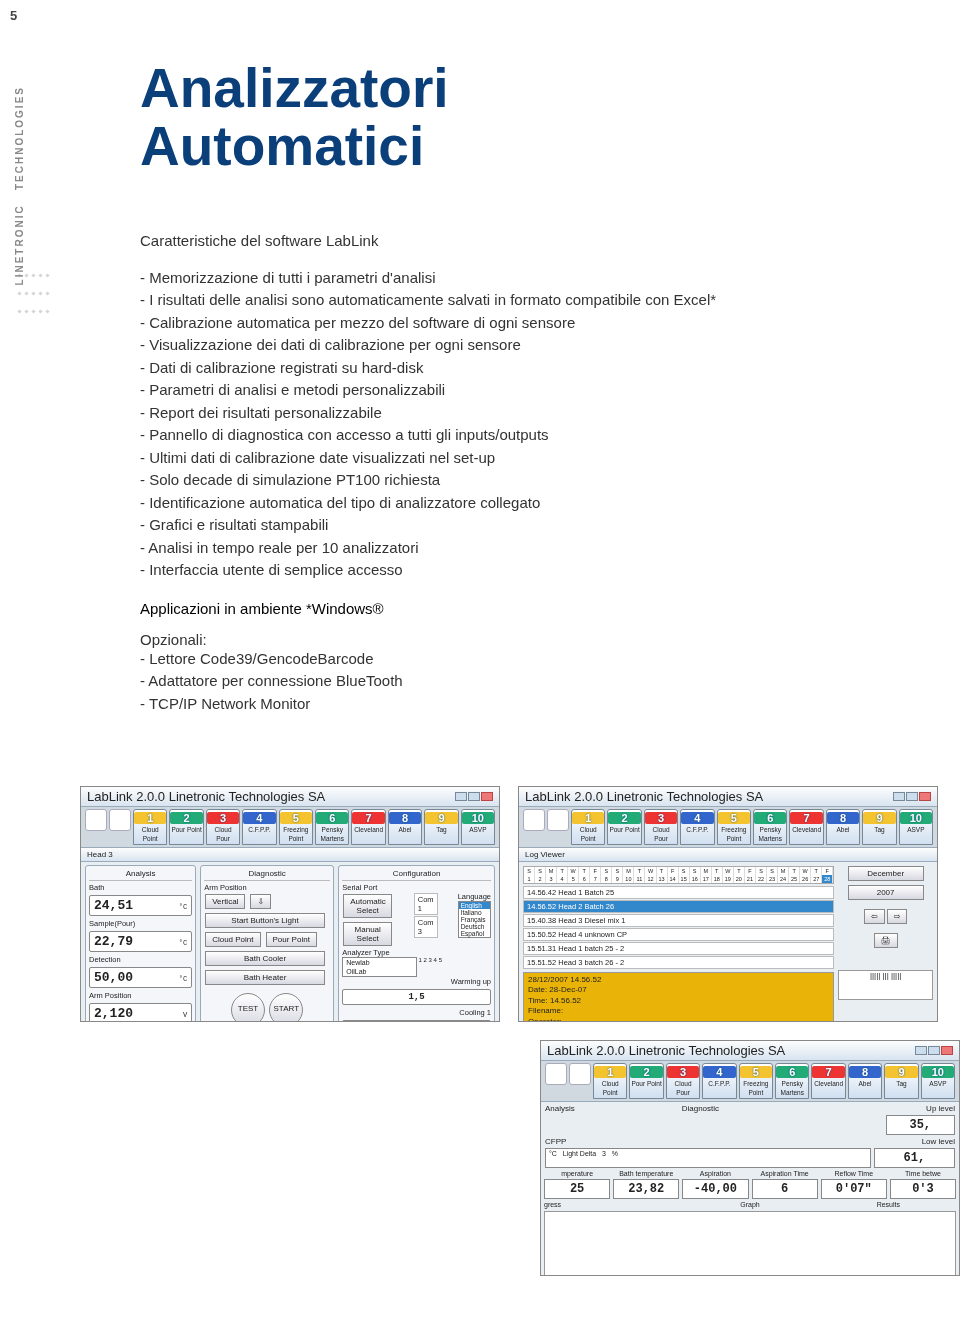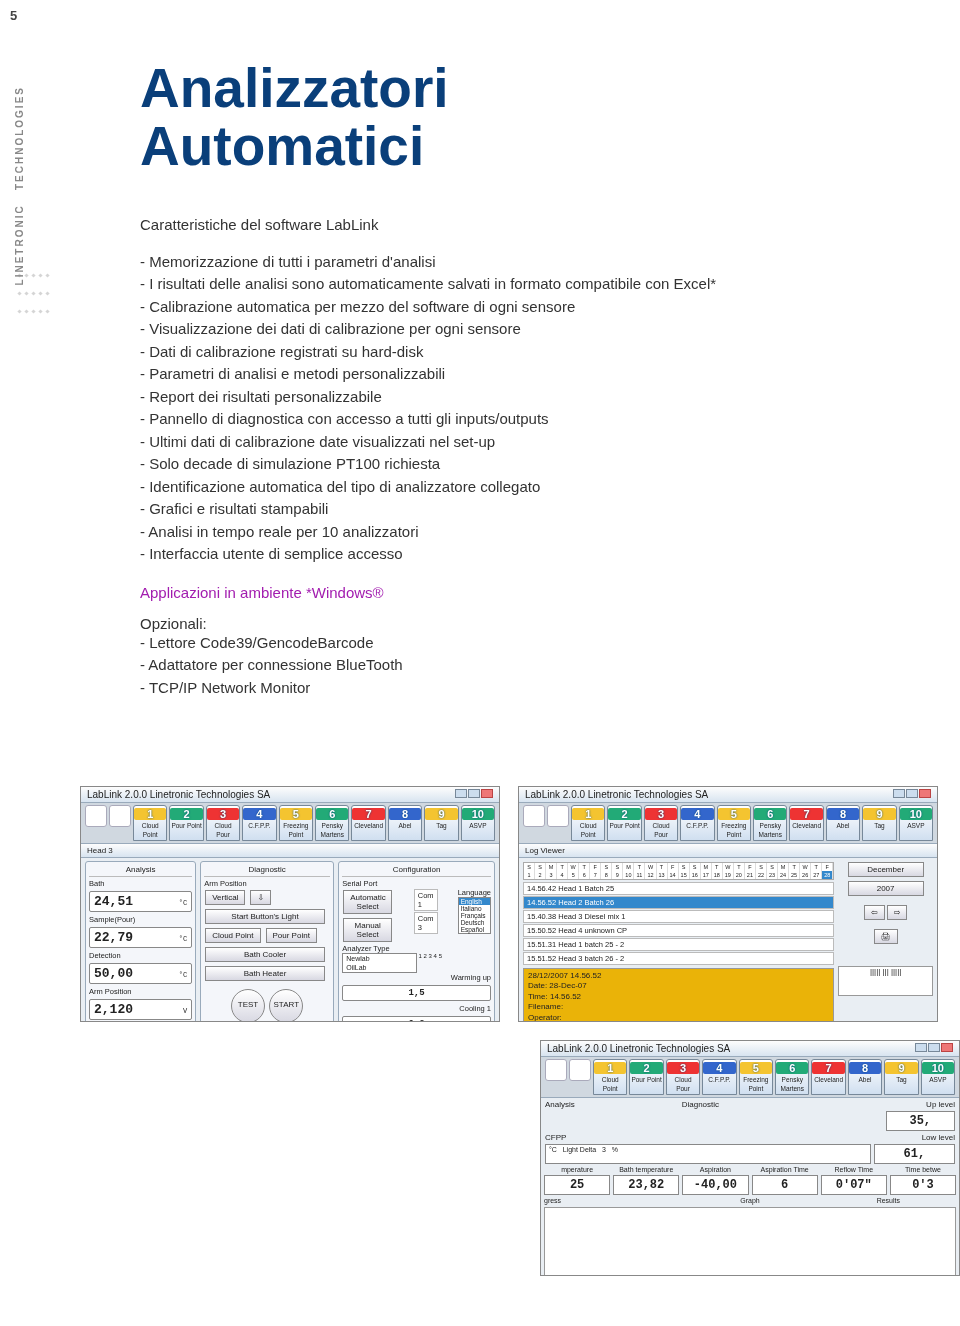--- a/index.html
+++ b/index.html
@@ -49,37 +49,37 @@
     position: absolute;
     top: 60px;
     left: 140px;
     width: 640px;
   }
   .title {
     font-size: 55px;
     font-weight: bold;
     color: #0a3f7a;
     line-height: 1.05;
-    margin-bottom: 40px;
+    margin-bottom: 56px;
   }
   .subhead {
     font-size: 15px;
     color: #333;
     margin-bottom: 18px;
   }
   .feature-list {
     font-size: 15px;
     color: #333;
     line-height: 1.5;
     margin-bottom: 18px;
   }
   .feature-list div { }
   .app-line {
     font-size: 15px;
-    color: #a21caf;
+    color: #000000;
     margin-bottom: 14px;
   }
   .opt-head {
     font-size: 15px;
     color: #333;
   }
   .opt-list {
     font-size: 15px;
     color: #333;
     line-height: 1.5;
@@ -112,21 +112,21 @@
     position: relative;
     overflow: hidden;
   }
   .titlebar {
     background: linear-gradient(#fdfdfd,#d8e4f0);
     border-bottom: 1px solid #9ab;
     padding: 2px 6px;
     display: flex;
     justify-content: space-between;
     align-items: center;
-    font-size: 10px;
+    font-size: 13px;
   }
   .winbtns span {
     display: inline-block;
     width: 12px; height: 9px;
     background: #cde;
     border: 1px solid #789;
     margin-left: 1px;
   }
   .winbtns span.close { background: #e77; border-color:#b44;}
   .tabs {

